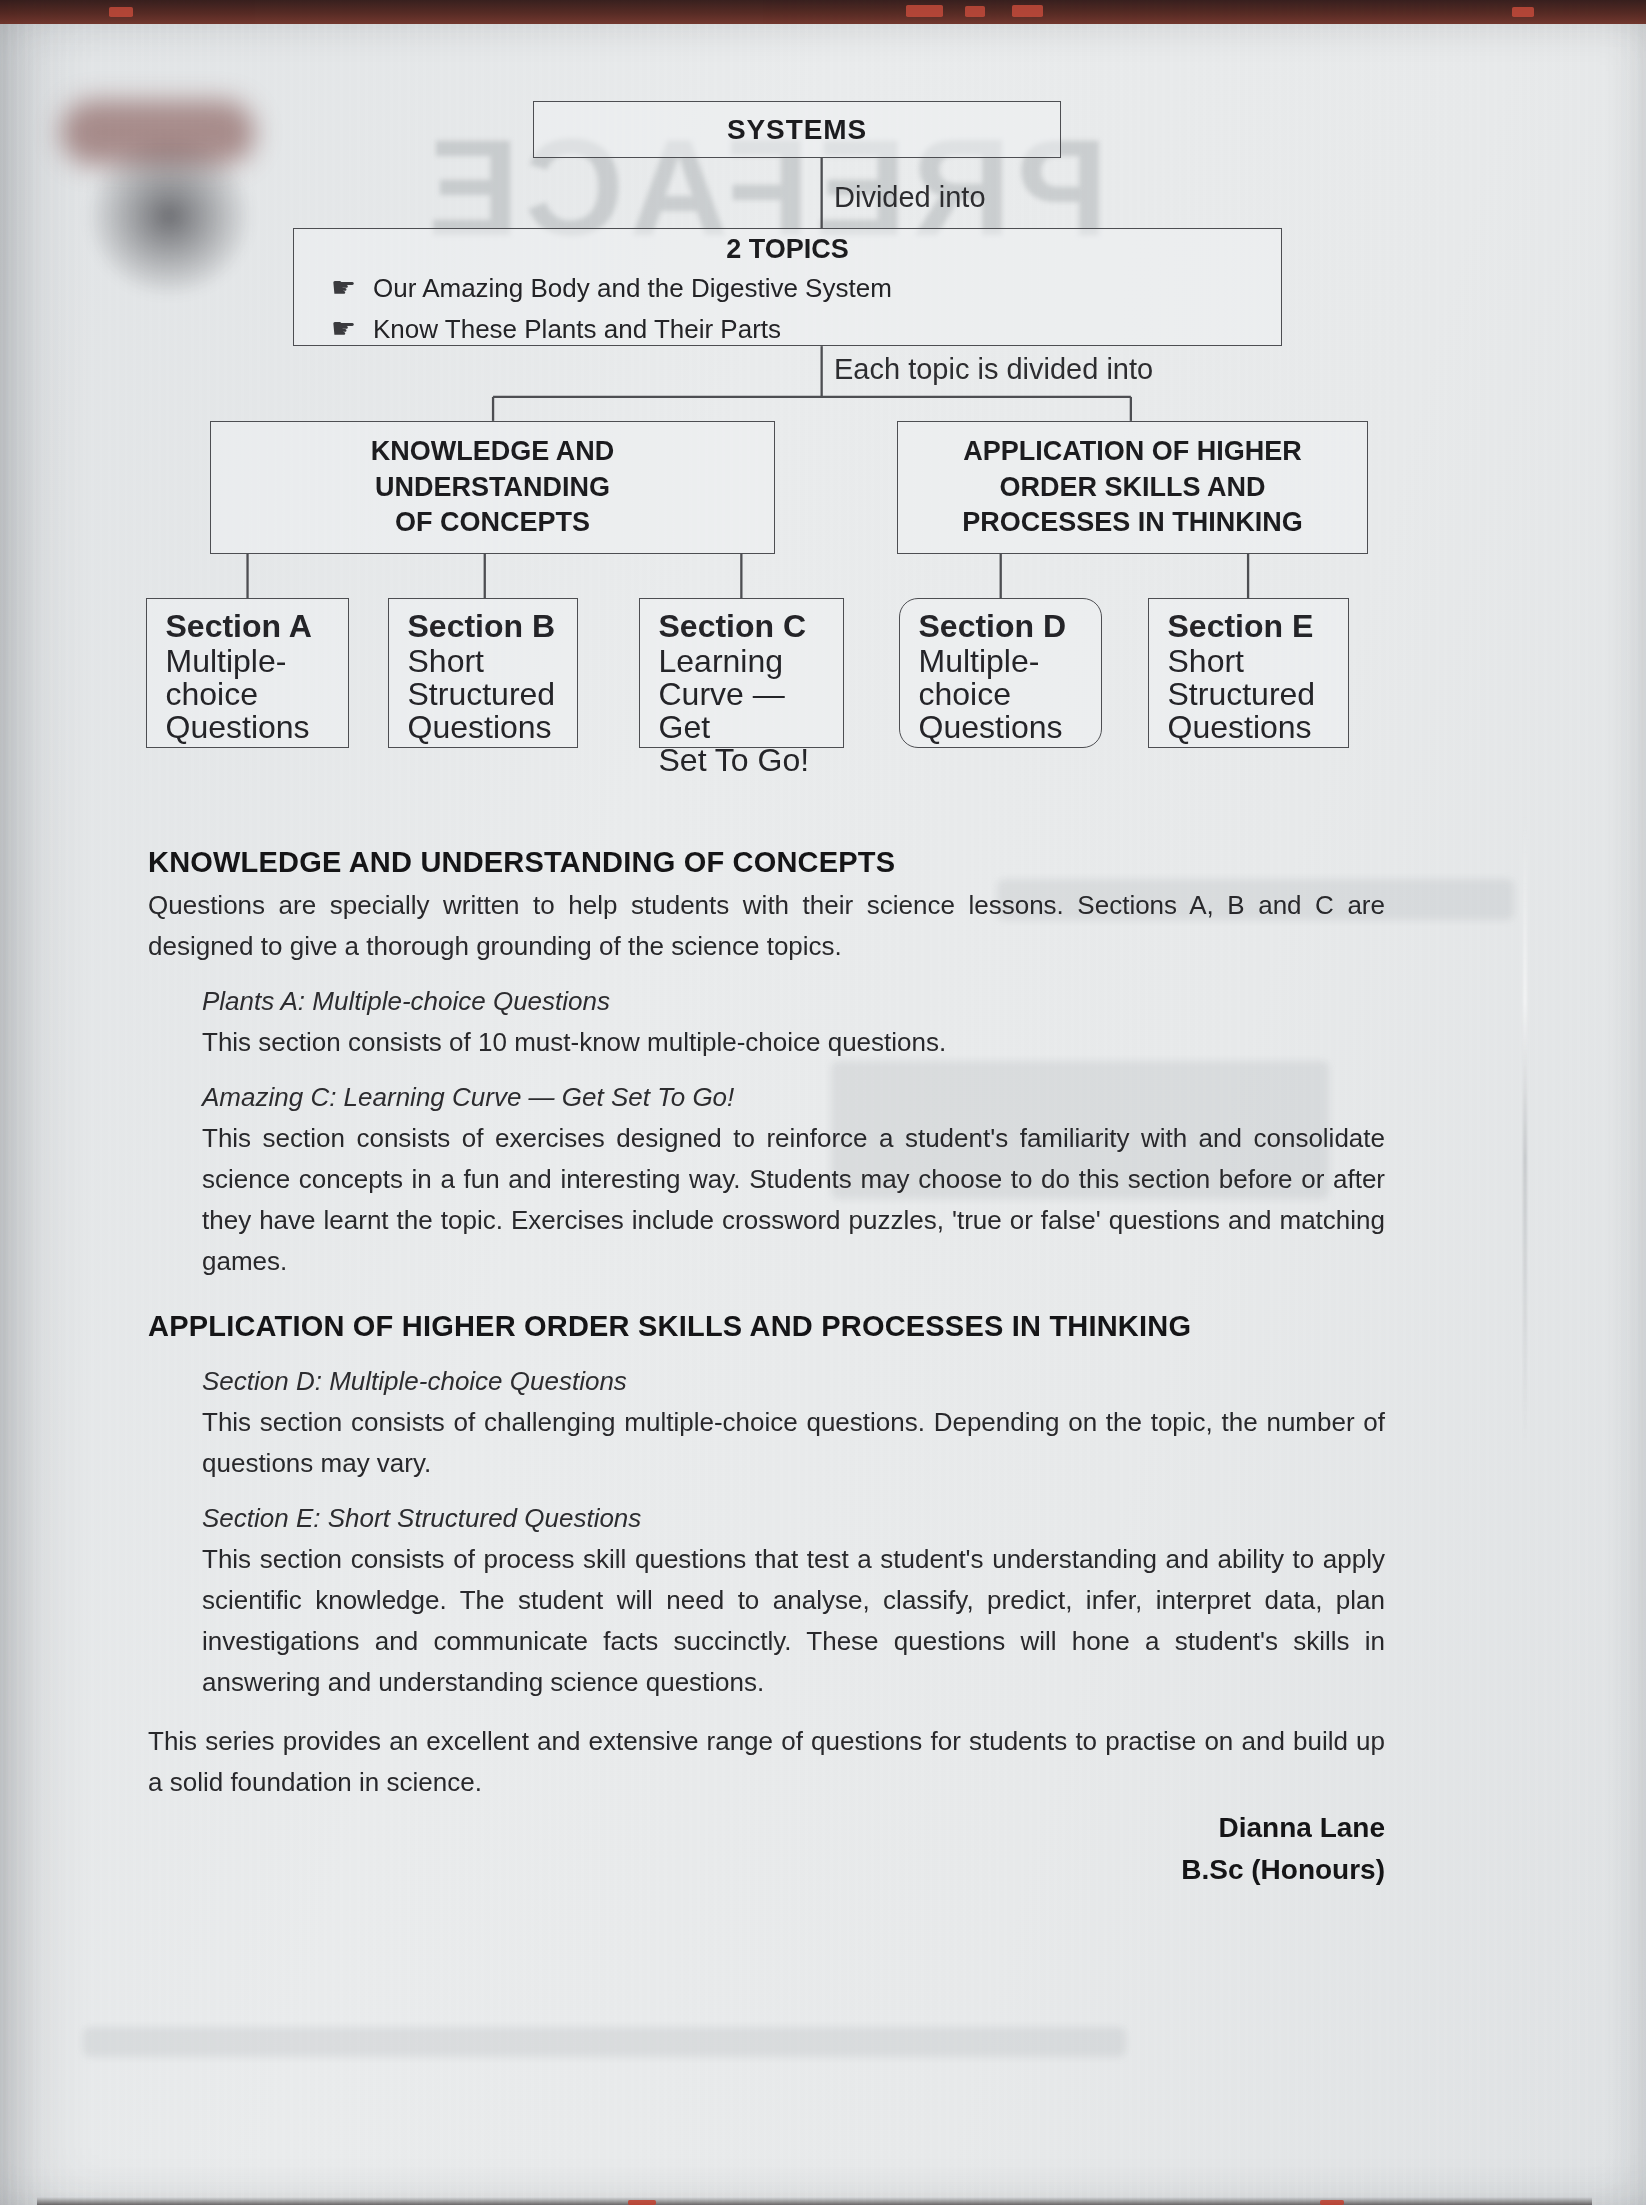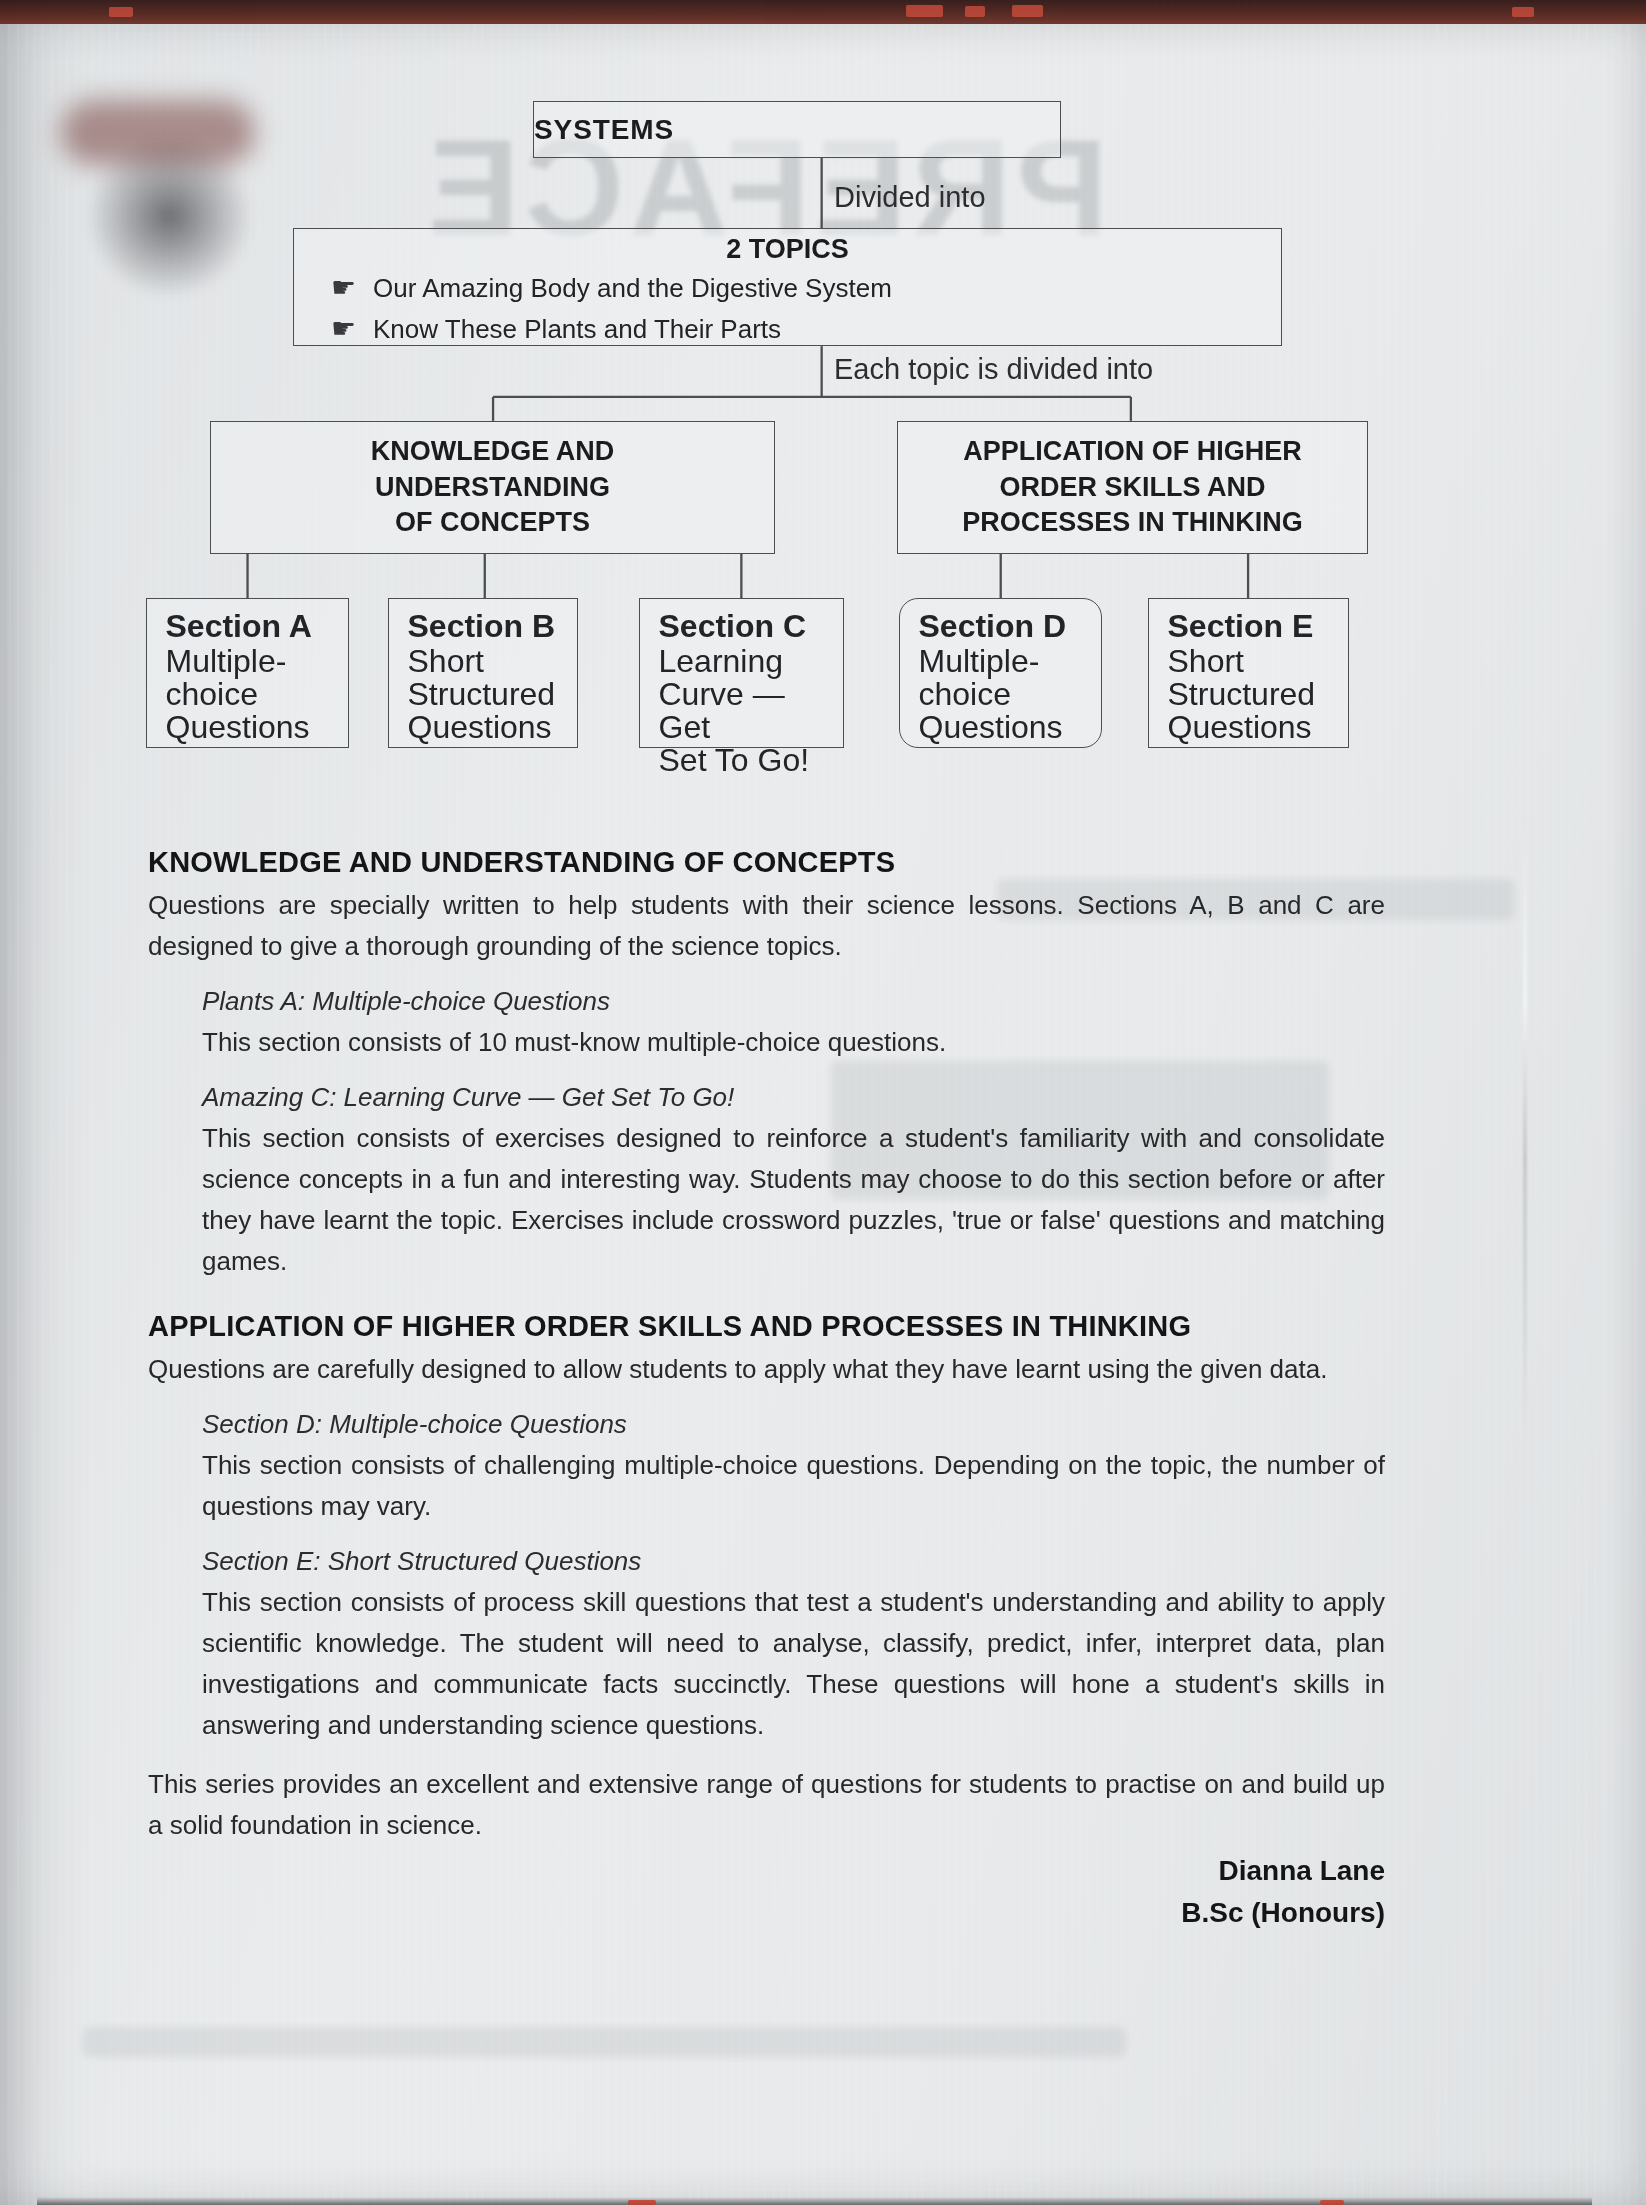--- a/index.html
+++ b/index.html
@@ -36,21 +36,21 @@
     background:linear-gradient(180deg, rgba(255,255,255,0), rgba(255,255,255,.5) 30%, rgba(120,124,130,.25) 55%, rgba(255,255,255,0));
     filter:blur(0.9px); }
 
   
   .connectors { position:absolute; left:0; top:0; z-index:2; }
   .fc-box { position:absolute; box-sizing:border-box; border:1.8px solid #4d4e52;
     background:rgba(238,240,242,.55); color:#1c1c1f; z-index:3; }
   .pre { white-space:pre-line; }
 
   .systems-box { left:533px; top:101px; width:528px; height:57px;
-    display:flex; align-items:center; justify-content:flex-start;
+    display:flex; align-items:center; justify-content:center;
     font-size:28px; font-weight:bold; letter-spacing:0.9px; }
 
   .edge-label { position:absolute; z-index:3; font-size:29px; color:#2d2d30; }
   .lbl-divided { left:834px; top:181px; }
   .lbl-each    { left:834px; top:353px; }
 
   .topics-box { left:293px; top:228px; width:989px; height:118px; }
   .topics-title { text-align:center; font-size:27px; font-weight:bold; margin-top:4.6px; }
   .topic-row { display:flex; align-items:baseline; margin-left:37px; margin-top:6.5px;
     font-size:26px; line-height:33px; color:#232326; }
@@ -194,21 +194,20 @@
     <div class="item">
       <p class="item-title">Plants A: Multiple-choice Questions</p>
       <p class="item-text">This section consists of 10 must-know multiple-choice questions.</p>
     </div>
     <div class="item">
       <p class="item-title">Amazing C: Learning Curve — Get Set To Go!</p>
       <p class="item-text">This section consists of exercises designed to reinforce a student's familiarity with and consolidate science concepts in a fun and interesting way. Students may choose to do this section before or after they have learnt the topic. Exercises include crossword puzzles, 'true or false' questions and matching games.</p>
     </div>
 
     <h2 class="h2-gap">APPLICATION OF HIGHER ORDER SKILLS AND PROCESSES IN THINKING</h2>
-    <p class="intro">Questions are carefully designed to allow students to apply what they have learnt using the given data.</p>
 
     <div class="item">
       <p class="item-title">Section D: Multiple-choice Questions</p>
       <p class="item-text">This section consists of challenging multiple-choice questions. Depending on the topic, the number of questions may vary.</p>
     </div>
     <div class="item">
       <p class="item-title">Section E: Short Structured Questions</p>
       <p class="item-text">This section consists of process skill questions that test a student's understanding and ability to apply scientific knowledge. The student will need to analyse, classify, predict, infer, interpret data, plan investigations and communicate facts succinctly. These questions will hone a student's skills in answering and understanding science questions.</p>
     </div>
 

